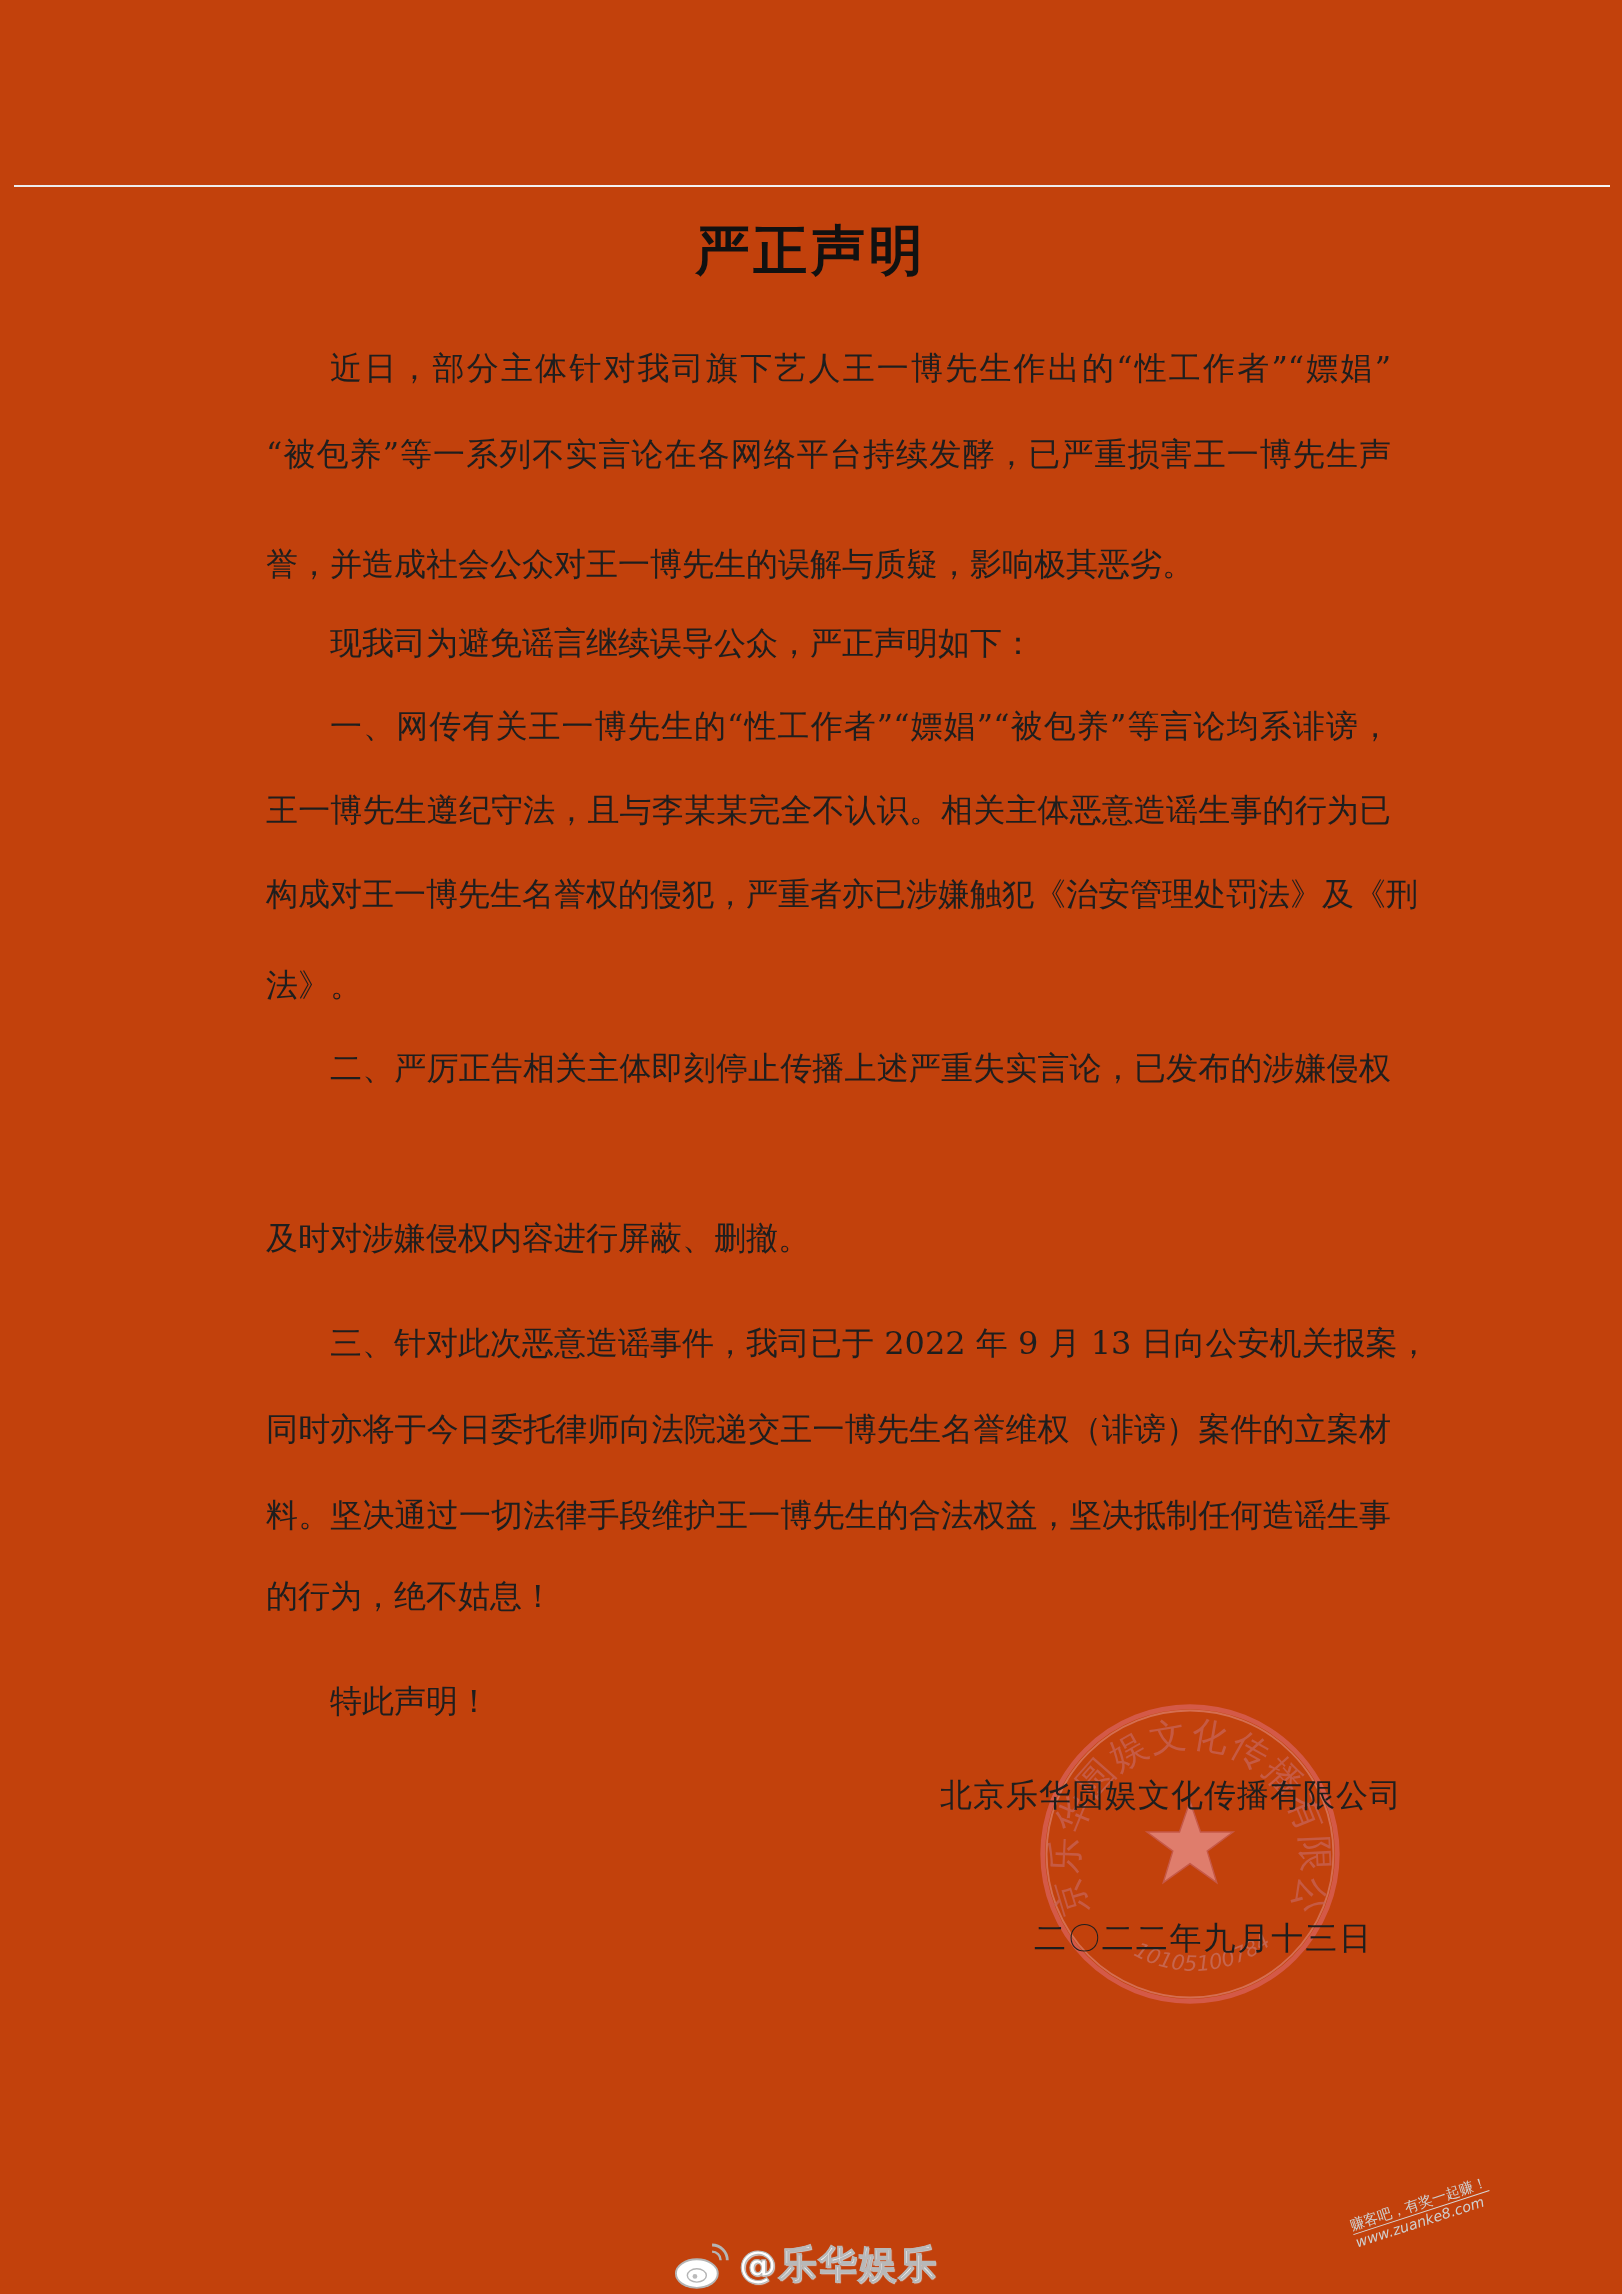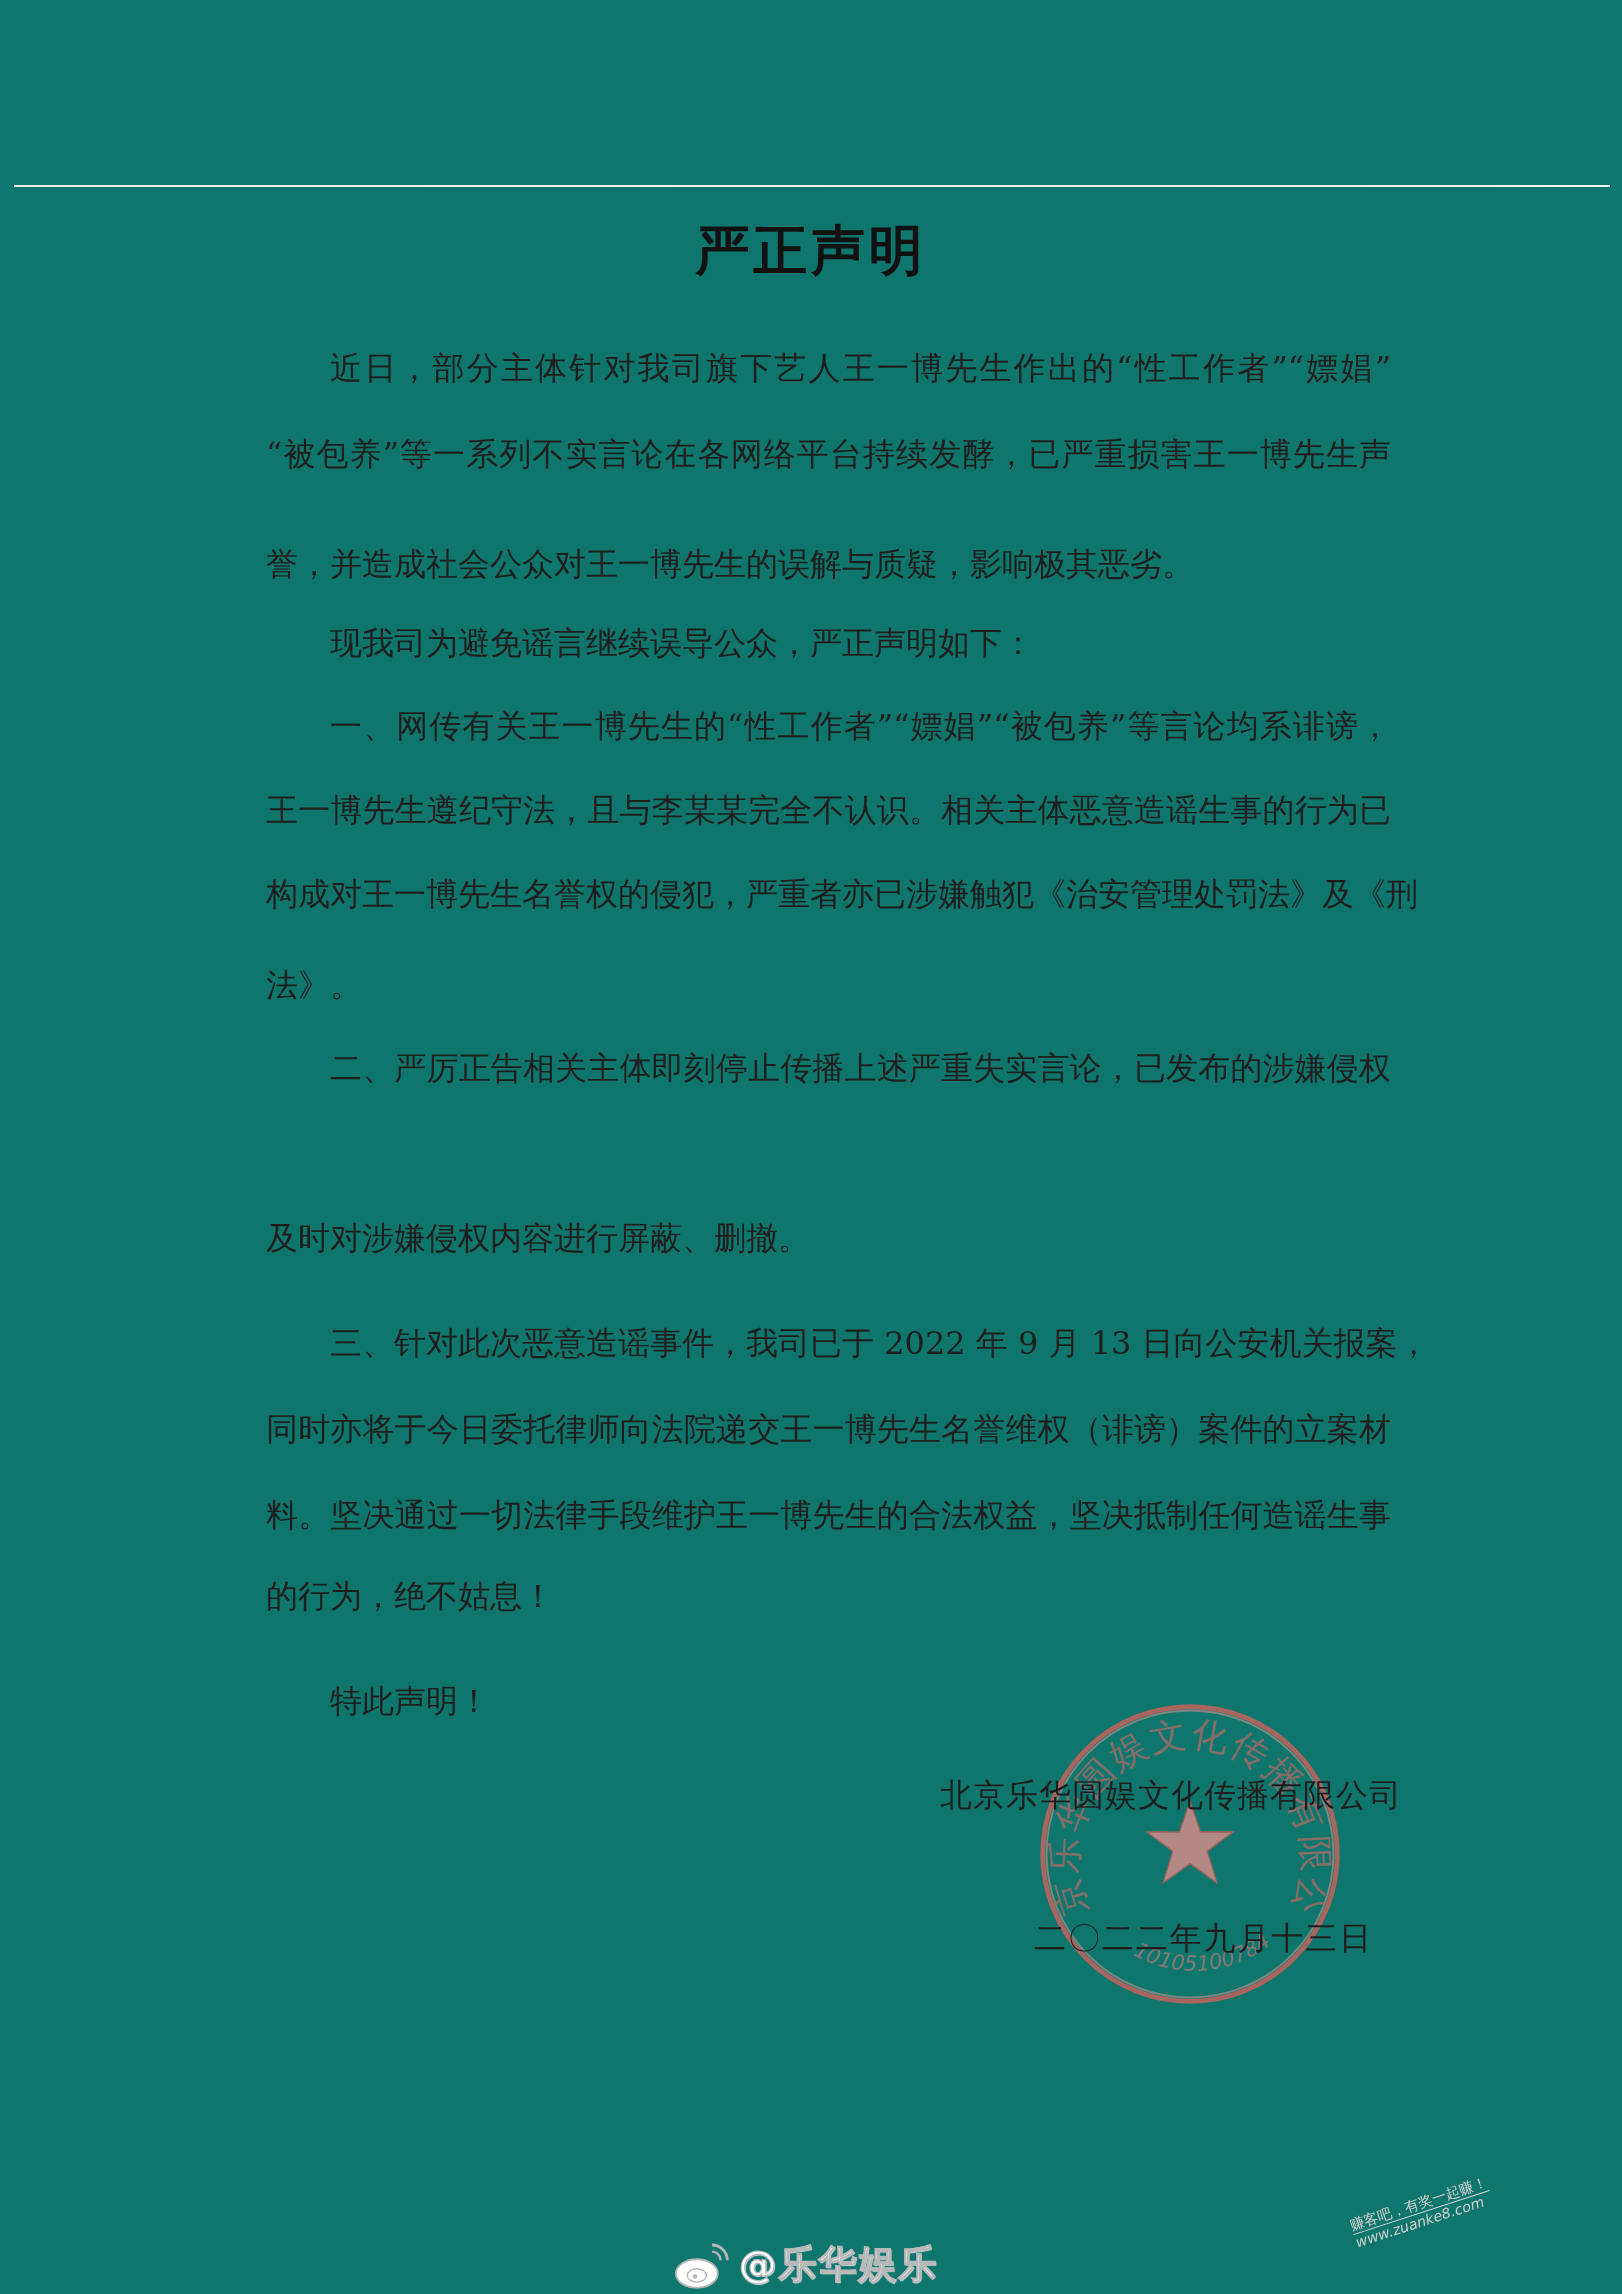--- a/index.html
+++ b/index.html
@@ -1,18 +1,18 @@
 <!DOCTYPE html>
 <html><head>
 <meta charset="utf-8">
 <style>
   html, body { margin: 0; padding: 0; background: #ffffff; }
   body { width: 1622px; height: 2294px; position: relative; overflow: hidden;
          font-family: "DejaVu Serif", "Liberation Serif", serif; color: #1c1c1c; }
-  .page { position: absolute; left: 0; top: 0; width: 1622px; height: 2294px; background: #0f766e; }
+  .page { position: absolute; left: 0; top: 0; width: 1622px; height: 2294px; background: #c2410c; }
   .top-rule { position: absolute; left: 14.3px; top: 185px; width: 1596px; height: 1.9px;
               background: linear-gradient(90deg, #ececec, #f3f3f3 40%, #ececec 70%, #f5f5f5); }
   .title { position: absolute; left: 0; width: 1622px; top: 220px; text-align: center;
            font-family: "DejaVu Sans", "Liberation Sans", sans-serif; font-weight: bold;
            font-size: 54px; letter-spacing: 3.8px; color: #111; line-height: 61px; }
   .line { position: absolute; left: 266px; width: 1125px; height: 42px; line-height: 42px;
           font-size: 32px; white-space: nowrap; text-align: justify; text-align-last: justify;
           color: #1e1e1e; }
   .line.last { text-align-last: left; margin-top: 24px; }
   .line.indent { left: 330px; width: 1061px; }

